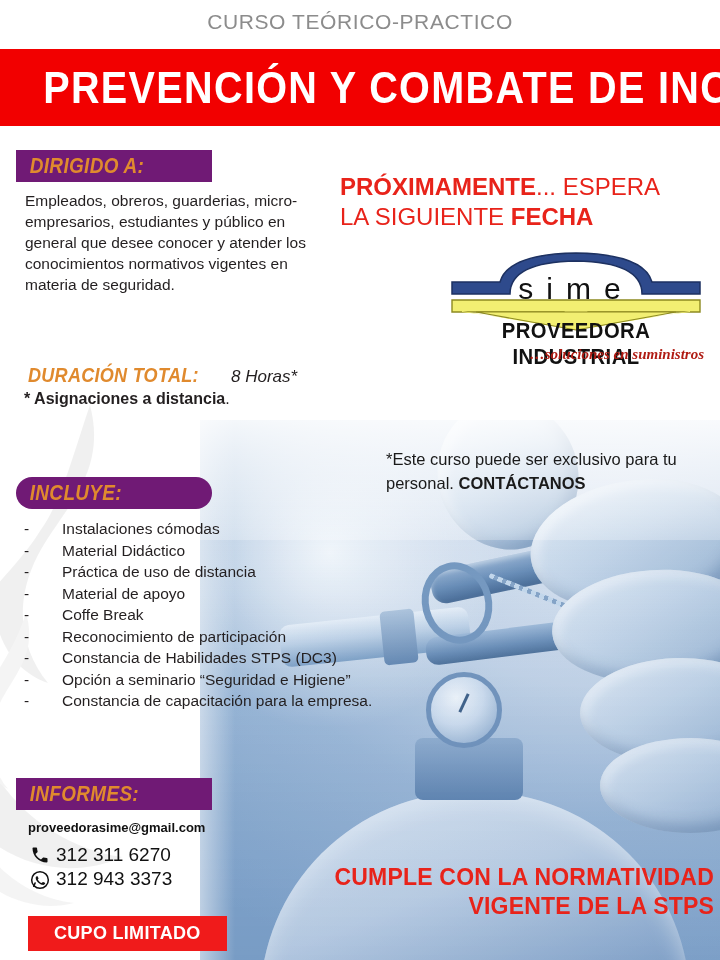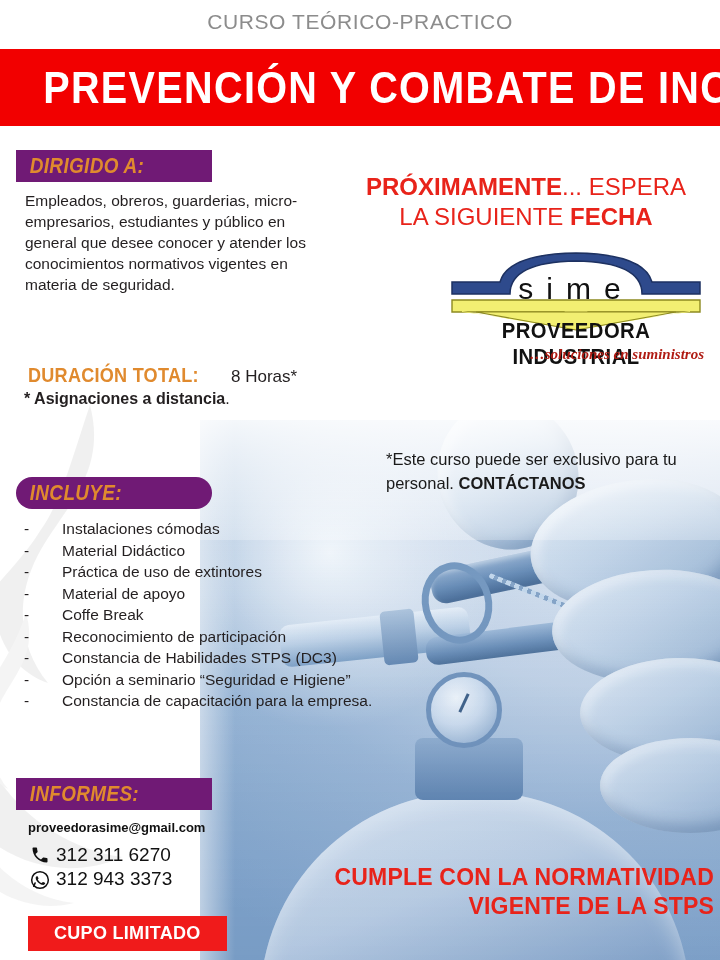--- a/index.html
+++ b/index.html
@@ -158,20 +158,21 @@
     position:absolute;
     color:#231f20;
     font-size:15.5px;
     line-height:21px;
   }
 
   
   .dur{
     position:absolute;left:28px;top:363px;
     white-space:nowrap;
+    font-style:italic;
   }
   .dur .lbl{
     font-family:"Liberation Sans Narrow","Liberation Sans",sans-serif;
     font-weight:700;color:#e08a2e;font-size:21px;letter-spacing:.3px;
     display:inline-block;transform:scaleX(0.86);transform-origin:left center;
   }
   .dur .val{font-size:17px;color:#231f20;}
   .dur2{
     position:absolute;left:24px;top:390px;
     font-size:16px;font-weight:700;color:#231f20;
@@ -182,21 +183,21 @@
   .list{
     position:absolute;left:24px;top:518px;
     font-size:15.5px;color:#231f20;line-height:21.5px;
   }
   .list .row{display:flex;}
   .list .dash{width:38px;flex:0 0 38px;}
 
   
   .promo{
     position:absolute;left:340px;top:172px;width:372px;
-    text-align:center;color:#e8231a;
+    color:#e8231a;
     font-size:24px;line-height:30px;font-weight:400;
   }
   .promo b{font-weight:700;}
 
   
   .logo{position:absolute;left:448px;top:252px;width:256px;height:125px;}
   .logo .word{
     position:absolute;left:0;top:20px;width:256px;text-align:center;
     font-size:30px;letter-spacing:13px;color:#111;
     font-family:"Liberation Sans",sans-serif;
@@ -331,21 +332,21 @@
       <div class="row">
         <span class="dash">-</span>
         <span>Instalaciones cómodas</span>
       </div>
       <div class="row">
         <span class="dash">-</span>
         <span>Material Didáctico</span>
       </div>
       <div class="row">
         <span class="dash">-</span>
-        <span>Práctica de uso de extintores</span>
+        <span>Práctica de uso de distancia</span>
       </div>
       <div class="row">
         <span class="dash">-</span>
         <span>Material de apoyo</span>
       </div>
       <div class="row">
         <span class="dash">-</span>
         <span>Coffe Break</span>
       </div>
       <div class="row">

